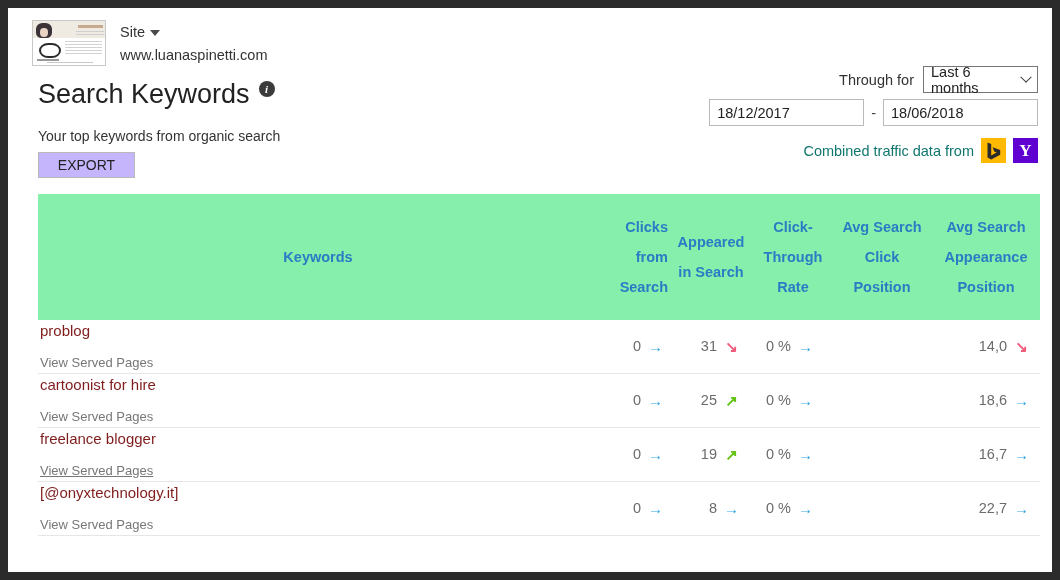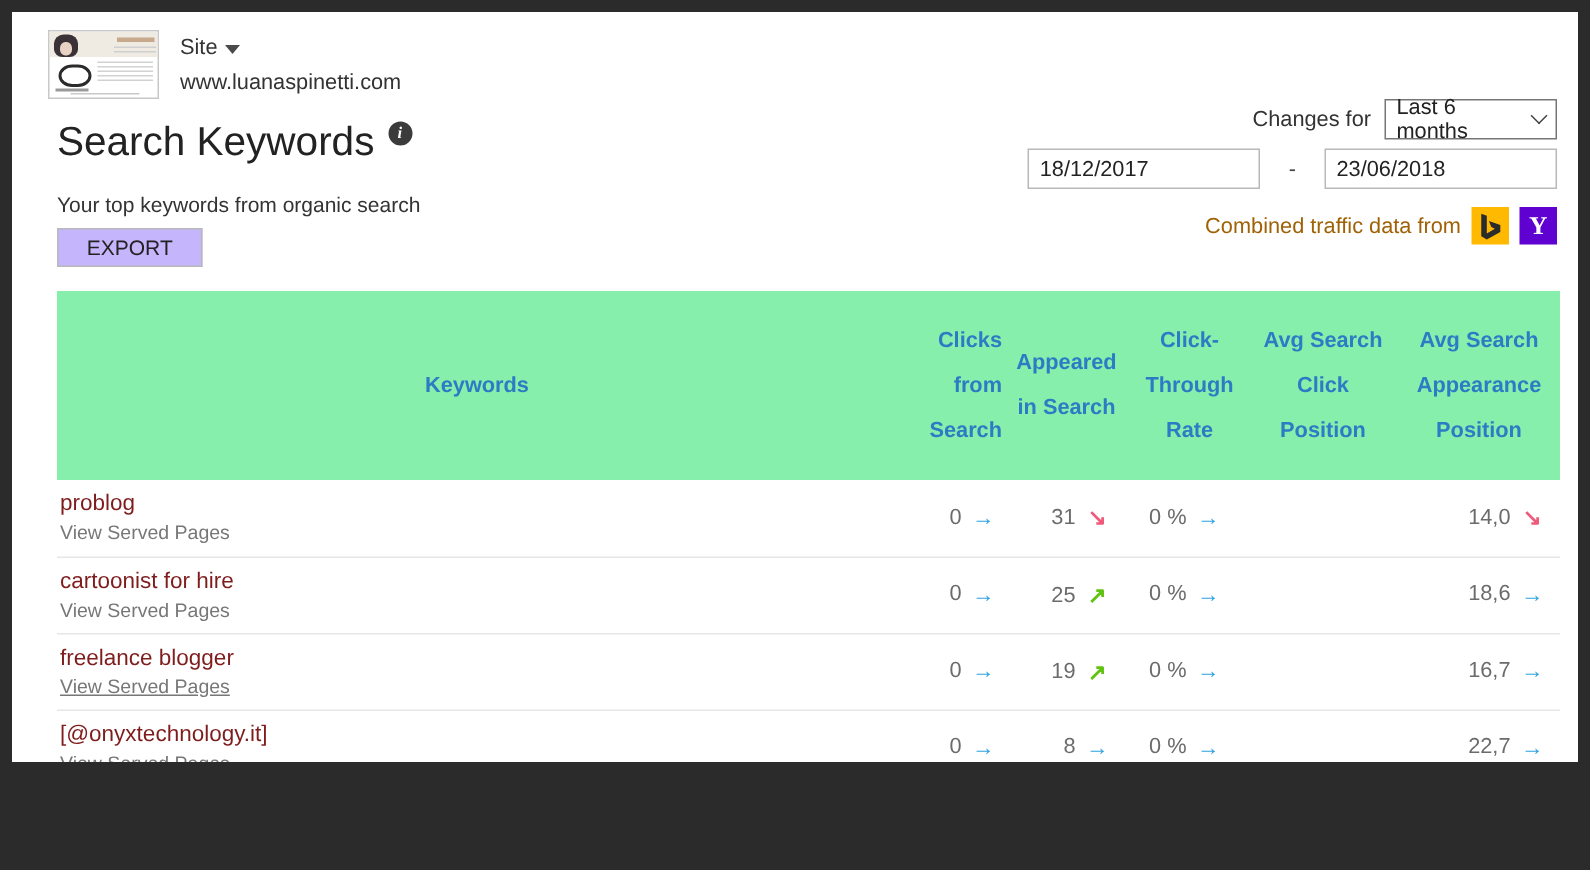--- a/index.html
+++ b/index.html
@@ -7,21 +7,21 @@
   html, body {
     margin: 0; padding: 0;
     width: 1060px; height: 580px;
     background: #2b2b2b;
     font-family: "Liberation Sans", sans-serif;
     overflow: hidden;
   }
   #page {
     position: absolute;
     left: 8px; top: 8px;
-    width: 1044px; height: 500px;
+    width: 1044px; height: 564px;
     background: #ffffff;
     overflow: hidden;
   }
 
   
   .site-head {
     display: flex;
     align-items: flex-start;
     padding: 12px 0 0 24px;
     gap: 14px;
@@ -89,35 +89,35 @@
     display: flex; align-items: center; justify-content: space-between;
     padding: 0 7px; font-size: 14.5px; color: #222;
   }
   .chev {
     width: 8px; height: 8px;
     border-right: 1.4px solid #444; border-bottom: 1.4px solid #444;
     transform: rotate(45deg) translate(-2px,-2px);
   }
   .date-row {
     position: absolute; right: 14px; top: 91px;
-    display: flex; align-items: center; gap: 19px;
+    display: flex; align-items: center; gap: 7px;
   }
   .date-in {
     border: 1px solid #b9b9b9; background: #fff;
     height: 27px; width: 155px;
     display: flex; align-items: center;
     padding: 0 7px; font-size: 14.5px; color: #222;
   }
   .dash { color: #444; font-size: 14.5px; }
 
   .combined {
     position: absolute; right: 14px; top: 130px;
     display: flex; align-items: center; gap: 7px;
   }
-  .combined .lbl { font-size: 14.5px; color: #a16207; }
+  .combined .lbl { font-size: 14.5px; color: #0f766e; }
   .logo-bing, .logo-yahoo {
     width: 25px; height: 25px;
     display: flex; align-items: center; justify-content: center;
     font-weight: bold;
   }
   .logo-bing { background: #ffb900; }
   .logo-bing svg { display:block; }
   .logo-yahoo { background: #5f01d1; color: #fff; font-size: 17px; font-family: "Liberation Serif", serif; }
 
   
@@ -160,21 +160,21 @@
     vertical-align: middle;
     font-size: 14.5px;
     color: #666;
   }
   td.kw-cell { padding-left: 2px; }
   .kw-link {
     color: #7f1d1d; font-size: 15px; text-decoration: none;
     display: block; line-height: 19px;
   }
   .kw-sub {
-    color: #777; font-size: 13px; line-height: 18px; margin-top: 1px;
+    color: #777; font-size: 13px; line-height: 18px; margin-top: 14px;
     display: inline-block; text-decoration: none;
   }
   .kw-sub.hover { text-decoration: underline; }
 
   td.num {
     text-align: right;
     white-space: nowrap;
     padding-right: 4px;
   }
   td.num .v { color: #6b6b6b; }
@@ -224,34 +224,34 @@
   </div>
 
   
   <h1 class="page-title">
     <span>Search Keywords</span>
     <span class="info-icon">i</span>
   </h1>
 
   
   <div class="ctrl-changes">
-    <span class="lbl">Changes for</span>
+    <span class="lbl">Through for</span>
     <div class="sel-wrap">
       <span>Last 6 months</span>
       <span class="chev"></span>
     </div>
   </div>
 
   <div class="date-row">
     <div class="date-in">
       <span>18/12/2017</span>
     </div>
     <span class="dash">-</span>
     <div class="date-in">
-      <span>23/06/2018</span>
+      <span>18/06/2018</span>
     </div>
   </div>
 
   <div class="combined">
     <span class="lbl">Combined traffic data from</span>
     <span class="logo-bing">
       <svg width="14" height="18" viewBox="0 0 14 18" aria-hidden="true">
         <path d="M0.5 0.5 L4.2 1.9 L4.2 13.6 L9.6 10.5 L7.2 9.4 L5.6 5.3 L13.2 8.0 L13.2 12.7 L4.2 17.6 L0.5 15.5 Z" fill="#2b2b2b"></path>
       </svg>
     </span>

